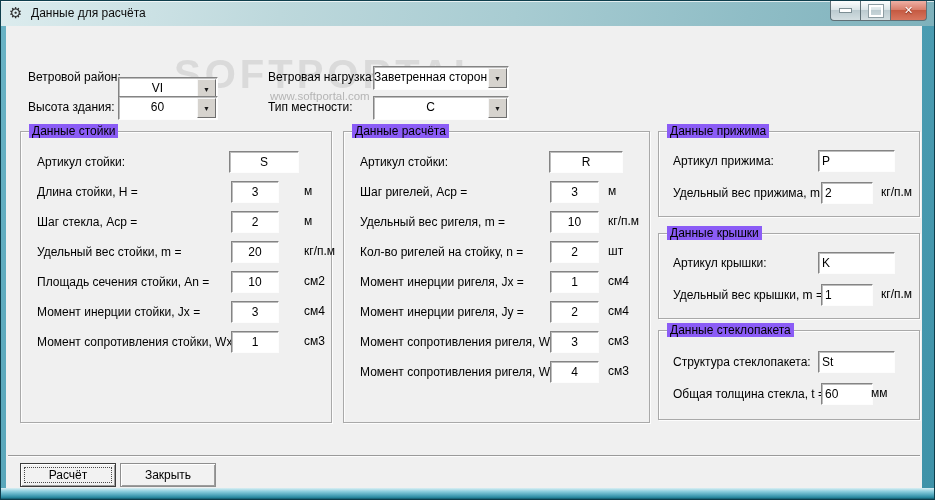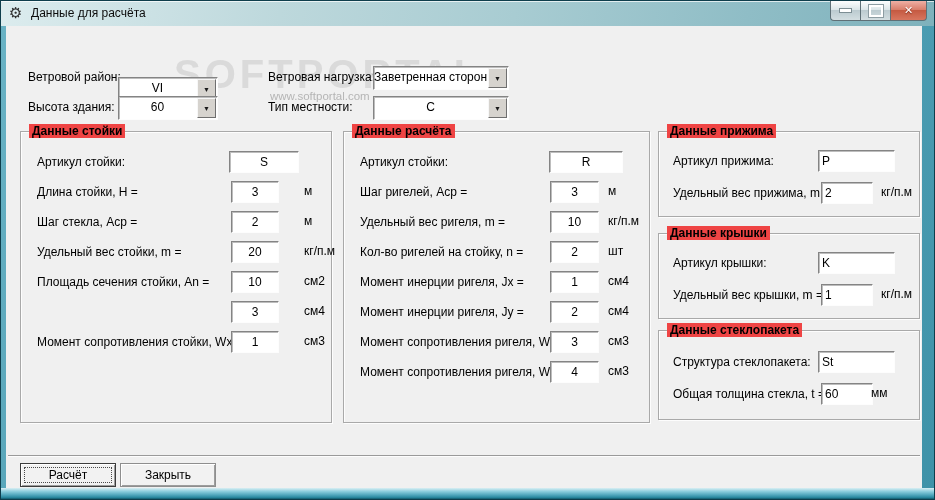--- a/index.html
+++ b/index.html
@@ -35,21 +35,21 @@
   .combo-value{flex:1;text-align:center;line-height:20px;white-space:nowrap;overflow:hidden;}
   .combo-btn{width:17px;margin:1px;background:#d6d3ce;border:1px solid;
     border-color:#f7f7f7 #6f6f6f #6f6f6f #f7f7f7;display:flex;align-items:center;justify-content:center;}
   .combo-arrow{font-size:7px;color:#1a1a1a;line-height:1;}
 
   .watermark-big{position:absolute;left:168px;top:26px;width:380px;font-weight:bold;font-size:40px;
     letter-spacing:4px;color:rgba(160,160,160,0.28);pointer-events:none;}
   .watermark-url{position:absolute;left:264px;top:64px;color:#b5b5b5;font-size:11.5px;}
 
   .groupbox{position:absolute;border:1px solid #a9a9a9;box-shadow:1px 1px 0 #fdfdfd, inset 1px 1px 0 #fdfdfd;}
-  .group-title{position:absolute;left:8px;top:-8px;background:#ef4444;padding:0 3px;font-weight:bold;font-size:12px;white-space:nowrap;}
+  .group-title{position:absolute;left:8px;top:-8px;background:#8b5cf6;padding:0 3px;font-weight:normal;font-size:12px;white-space:nowrap;}
   .row{position:absolute;left:0;right:0;height:22px;}
   .row .lbl{left:16px;top:0;}
   .sunken{position:absolute;background:#fff;border:1px solid;border-color:#848484 #fdfdfd #fdfdfd #848484;
     box-shadow:inset 1px 1px 0 #bdbdbd;font-family:"Liberation Sans","DejaVu Sans",sans-serif;font-size:12px;
     padding:0;margin:0;outline:none;}
   .inp-c{text-align:center;}
   .inp-l{text-align:left;padding-left:3px;}
   .unit{position:absolute;top:0;height:20px;line-height:20px;white-space:nowrap;}
 
   .divider{position:absolute;left:2px;right:2px;top:429px;height:0;
@@ -140,20 +140,21 @@
         <span class="lbl">Удельный вес стойки, m =</span>
         <input class="sunken inp-c" style="left: 210px; top: 0px; width: 46px; height: 20px;" value="20">
         <span class="unit" style="left:283px;">кг/п.м</span>
       </div>
       <div class="row" style="top:139px;">
         <span class="lbl">Площадь сечения стойки, An =</span>
         <input class="sunken inp-c" style="left: 210px; top: 0px; width: 46px; height: 20px;" value="10">
         <span class="unit" style="left:283px;">см2</span>
       </div>
       <div class="row" style="top:169px;">
+        <span class="lbl">Момент инерции стойки, Jx =</span>
         <input class="sunken inp-c" style="left: 210px; top: 0px; width: 46px; height: 20px;" value="3">
         <span class="unit" style="left:283px;">см4</span>
       </div>
       <div class="row" style="top:199px;">
         <span class="lbl">Момент сопротивления стойки, Wx =</span>
         <input class="sunken inp-c" style="left: 210px; top: 0px; width: 46px; height: 20px;" value="1">
         <span class="unit" style="left:283px;">см3</span>
       </div>
     </div>
 

